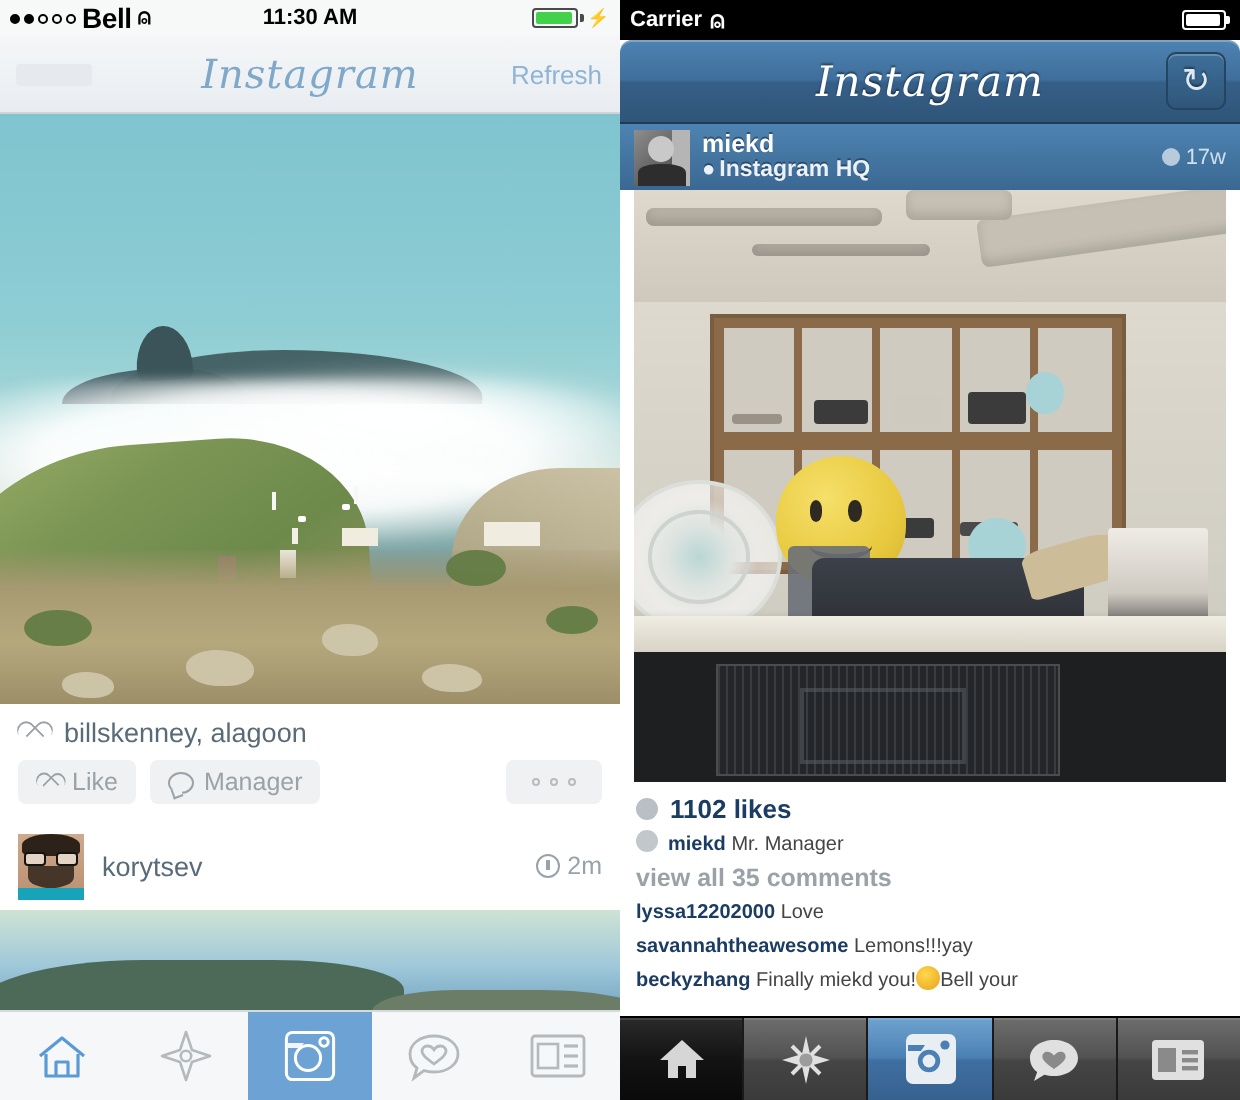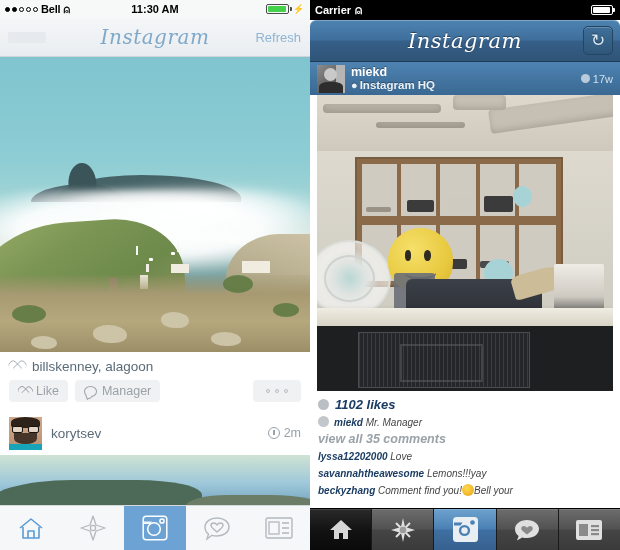--- a/index.html
+++ b/index.html
@@ -11,21 +11,21 @@
   
   .p-left { background:#fff; }
   .statusbar-l {
     height:18px; background:#f7f8f8; display:flex; align-items:center;
     padding:0 5px; font-size:11px; font-weight:bold; color:#000; position:relative; z-index:6;
   }
   .sb-left { display:flex; align-items:center; gap:3px; }
   .dots { display:flex; gap:2px; align-items:center; }
   .dot { width:5px; height:5px; border-radius:50%; border:1px solid #000; }
   .dot.filled { background:#000; }
-  .carrier-l { font-size:11px; font-weight:bold; letter-spacing:-.2px; }
+  .carrier-l { font-size:14px; font-weight:bold; letter-spacing:-.2px; }
   .wifi-l { font-size:11px; }
   .sb-center { position:absolute; left:0; right:0; text-align:center; font-size:11px; font-weight:bold; }
   .sb-right { margin-left:auto; display:flex; align-items:center; gap:2px; z-index:2; }
   .batt { width:23px; height:10px; border:1px solid #4a4a4a; border-radius:2px; padding:1px; }
   .batt i { display:block; height:100%; background:#43d14b; border-radius:1px; }
   .batt-cap { width:2px; height:4px; background:#4a4a4a; border-radius:0 1px 1px 0; margin-left:-1px;}
   .bolt { font-size:9px; color:#111; }
 
   .navbar-l {
     height:39px; background:linear-gradient(180deg,#f4f6f7 0%, #eef1f4 60%, #e8ecf0 100%);
@@ -185,21 +185,21 @@
     background:linear-gradient(180deg,#efece6 0%,#cfcac1 55%,#26282a 100%); border-radius:2px;}
   .desk { position:absolute; left:0; top:72%; width:100%; height:6%;
     background:linear-gradient(180deg,#efece2,#d8d3c6); box-shadow:0 2px 5px rgba(0,0,0,.2);}
   .underdesk { position:absolute; left:0; top:78%; width:100%; height:22%; background:#1d1f21;}
   .mesh { position:absolute; left:14%; top:80%; width:58%; height:19%;
     background:repeating-linear-gradient(90deg,#3a3d40 0 1px,#24262a 1px 4px),
                repeating-linear-gradient(0deg,#3a3d40 0 1px,transparent 1px 4px);
     border:1px solid #4a4d50;}
   .chair { position:absolute; left:28%; top:84%; width:28%; height:13%; border:2px solid #5a5d60; opacity:.55;}
 
-  .meta-r { padding:6px 8px 0 8px; background:#fff;font-style:italic; }
+  .meta-r { padding:6px 8px 0 8px; background:#fff; }
   .likes-row { display:flex; align-items:center; gap:6px; margin-bottom:2px;}
   .hgray { width:11px; height:11px; background:#b9bfc4; border-radius:50%; position:relative;}
   .likes-txt { font-size:13px; font-weight:bold; color:#1b3c63;}
   .cmt { font-size:10px; line-height:17px; color:#444; }
   .cmt b { color:#1b3c63; }
   .viewall { font-size:12.5px; font-weight:bold; color:#9aa2a8; line-height:17px;}
   .cdot { width:11px; height:11px; background:#c2c7cb; border-radius:50%; display:inline-block;
     vertical-align:-1px; margin-right:5px;}
   .emoji { display:inline-block; width:12px; height:12px; border-radius:50%;
     background:radial-gradient(circle at 40% 35%,#ffd84d,#e8a21c); vertical-align:-2px;}
@@ -452,21 +452,21 @@
         <span class="cdot"></span><b>miekd</b> <span>Mr. Manager</span>
       </div>
       <div class="viewall">view all 35 comments</div>
       <div class="cmt">
         <b>lyssa12202000</b> <span>Love</span>
       </div>
       <div class="cmt">
         <b>savannahtheawesome</b> <span>Lemons!!!yay</span>
       </div>
       <div class="cmt">
-        <b>beckyzhang</b> <span>Comment find you!</span><span class="emoji"></span><span>Bell your</span>
+        <b>beckyzhang</b> <span>Finally miekd you!</span><span class="emoji"></span><span>Bell your</span>
       </div>
     </div>
 
     <div class="tabbar-r">
       <div class="tab-r active">
         <svg width="24" height="21" viewBox="0 0 24 21">
           <path d="M12 1 L23 11 H19 V20 H14 V14 H10 V20 H5 V11 H1 Z" fill="#d6d6d6"></path>
         </svg>
       </div>
       <div class="tab-r">

